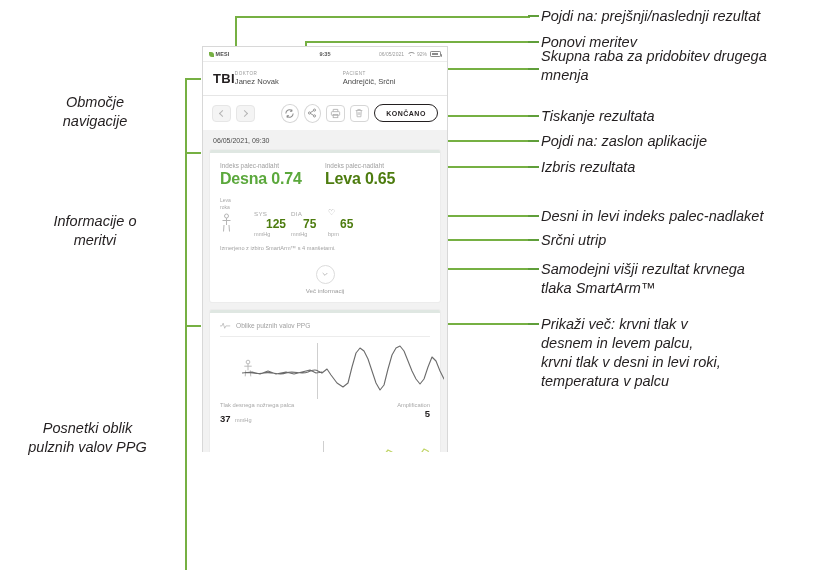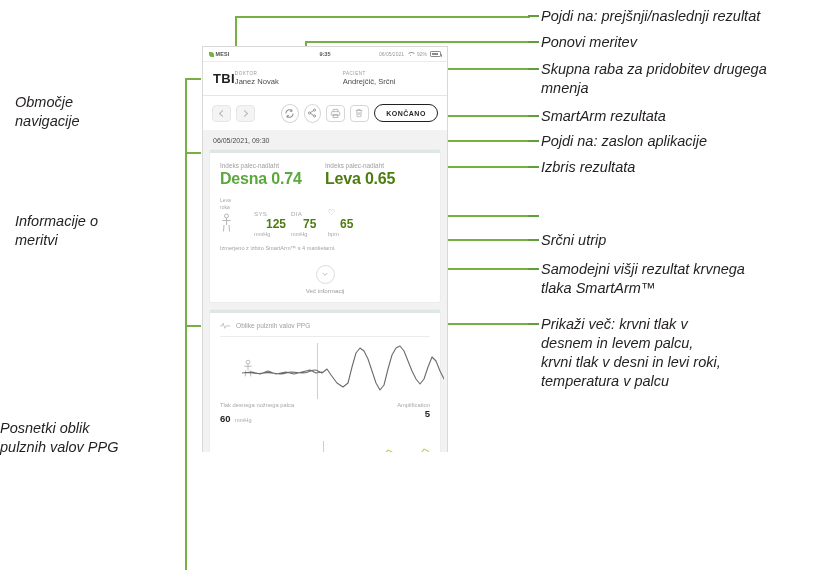--- a/index.html
+++ b/index.html
@@ -13,21 +13,21 @@
 
   
   .anno {
     position: absolute;
     font-style: italic;
     font-size: 14.5px;
     line-height: 19px;
     color: #231f20;
     white-space: pre-line;
   }
-  .anno.left { text-align: left; }
+  .anno.left { text-align: center; }
   .anno.right { text-align: left; color: #231f20; }
 
   
   .ln { position: absolute; background: #76b043; }
   .lnh { height: 1.6px; }
   .lnv { width: 1.6px; }
   .dash { position:absolute; background:#5f9e3a; height:2px; width:11px; }
 
   
   #phone {
@@ -214,33 +214,34 @@
   <div class="ln lnv" style="left:336px; top:302px; height:22px;"></div>
   <div class="ln lnh" style="left:336px; top:323px; width:194px;"></div>
 
   <div class="dash" style="left:528px; top:15px;"></div>
   <div class="anno right" style="left:541px; top:7px; width:290px;">Pojdi na: prejšnji/naslednji rezultat</div>
 
   <div class="dash" style="left:528px; top:41px;"></div>
   <div class="anno right" style="left:541px; top:33px; width:290px;">Ponovi meritev</div>
 
   <div class="dash" style="left:528px; top:68px;"></div>
-  <div class="anno right" style="left:541px; top:60px; width:290px;">Skupna raba za pridobitev drugega
+  <div class="anno right" style="left:541px; top:47px; width:290px;">Skupna raba za pridobitev drugega
 mnenja</div>
 
   <div class="dash" style="left:528px; top:115px;"></div>
-  <div class="anno right" style="left:541px; top:107px; width:290px;">SmartArm rezultata</div>
+  <div class="anno right" style="left:541px; top:107px; width:290px;">Tiskanje rezultata</div>
 
   <div class="dash" style="left:528px; top:140px;"></div>
   <div class="anno right" style="left:541px; top:132px; width:290px;">Pojdi na: zaslon aplikacije</div>
 
   <div class="dash" style="left:528px; top:166px;"></div>
   <div class="anno right" style="left:541px; top:158px; width:290px;">Izbris rezultata</div>
 
   <div class="dash" style="left:528px; top:215px;"></div>
+  <div class="anno right" style="left:541px; top:207px; width:290px;">Desni in levi indeks palec-nadlaket</div>
 
   <div class="dash" style="left:528px; top:239px;"></div>
   <div class="anno right" style="left:541px; top:231px; width:290px;">Srčni utrip</div>
 
   <div class="dash" style="left:528px; top:268px;"></div>
   <div class="anno right" style="left:541px; top:260px; width:290px;">Samodejni višji rezultat krvnega
 tlaka SmartArm™</div>
 
   <div class="dash" style="left:528px; top:323px;"></div>
   <div class="anno right" style="left:541px; top:315px; width:290px;">Prikaži več: krvni tlak v
@@ -394,21 +395,21 @@
                    M0 34 C8 32,14 36,22 34 C30 32,36 37,44 34 C52 31,58 36,66 33 C70 31,73 30,76 32 L80 34" stroke="#6b6b6b" stroke-width="1.1" stroke-linejoin="round"></path>
           <path d="M80 34 L85 30 L89 36 L95 44 L101 48 L106 44 L110 28 L114 14 L118 9 L122 12 L126 20
                    L130 32 L134 44 L138 51 L142 46 L146 30 L150 16 L154 9 L158 7 L162 12 L166 22
                    L170 32 L174 40 L178 45 L182 40 L186 28 L190 18 L194 22 L198 32 L202 40" stroke="#6b6b6b" stroke-width="1.1" stroke-linejoin="round" stroke-linecap="round"></path>
         </svg>
       </div>
       <div class="wfoot">
         <div>
           <div class="fl">Tlak desnega nožnega palca</div>
           <div>
-            <span class="fnum">60</span>
+            <span class="fnum">37</span>
             <span class="funit">mmHg</span>
           </div>
         </div>
         <div class="fright">
           <div class="fl">Amplification</div>
           <div class="fnum">5</div>
         </div>
       </div>
 
       <div class="wave">

